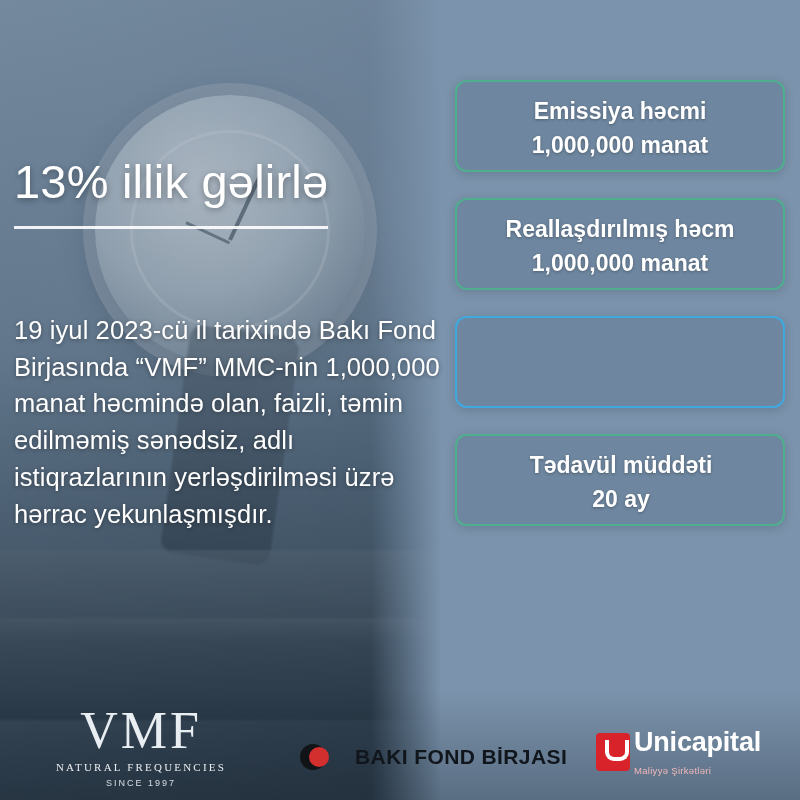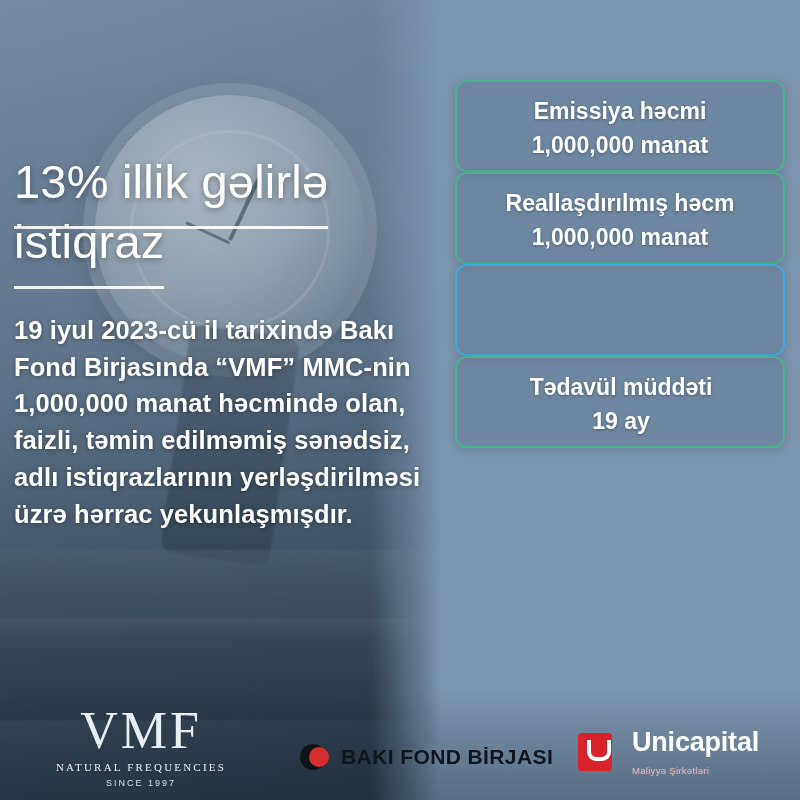--- a/index.html
+++ b/index.html
@@ -111,36 +111,37 @@
     display: inline;
   }
 
   
   .body-text {
     position: absolute;
     left: 14px; top: 312px;
     width: 426px;
     color: #ffffff;
     font-size: 25.5px;
-    font-weight: bold;
+    font-weight: normal;
     line-height: 1.44;
     letter-spacing: 0.1px;
     text-shadow: 0 1px 4px rgba(0,0,0,0.38);
   }
 
   
   .cards {
     position: absolute;
     left: 455px; top: 80px;
     width: 330px;
   }
   .card {
     width: 330px;
     border-radius: 12px;
     background: rgba(96,120,145,0.45);
+    margin-bottom: 26px;
     padding: 16px 10px 18px 10px;
     text-align: center;
     color: #ffffff;
     box-shadow: 0 2px 10px rgba(20,30,45,0.18);
   }
   .card.h-emission { height: 92px; border: 2px solid #4fae8e; }
   .card.h-realized { height: 92px; border: 2px solid #4fae8e; }
   .card.h-rate     { height: 92px; border: 2px solid #3fa9dd; }
   .card.h-term     { height: 92px; border: 2px solid #4fae8e; padding-left: 12px; }
 
@@ -193,21 +194,21 @@
     margin-top: 5px;
     opacity: 0.9;
   }
 
   
   .bfb-logo {
     position: absolute;
     left: 300px; bottom: 30px;
     display: flex;
     align-items: center;
-    gap: 11px;
+    gap: 25px;
   }
   .bfb-mark {
     width: 30px; height: 26px;
     position: relative;
   }
   .bfb-mark .c1 {
     position: absolute; left: 0; top: 0;
     width: 26px; height: 26px;
     border-radius: 50%;
     background: #111417;
@@ -221,24 +222,24 @@
   .bfb-text {
     color: #10161c;
     font-size: 21px;
     font-weight: bold;
     letter-spacing: 0.4px;
   }
 
   
   .uni-logo {
     position: absolute;
-    left: 578px; bottom: 24px;
+    left: 596px; bottom: 24px;
     display: flex;
     align-items: center;
-    gap: 20px;
+    gap: 4px;
   }
   .uni-mark {
     width: 34px; height: 38px;
     background: #d8232a;
     border-radius: 4px;
     position: relative;
   }
   .uni-mark::after {
     content: "";
     position: absolute;
@@ -274,21 +275,20 @@
     <div class="photo-hand-b"></div>
     <div class="photo-strap"></div>
     <div class="photo-book-edge"></div>
     <div class="photo-book"></div>
     <div class="photo-overlay"></div>
     <div class="photo-right-fade"></div>
   </div>
 
   <div class="headline">
     <span>13% illik gəlirlə</span><br>
-    <span>istiqraz</span>
   </div>
 
   <div class="body-text">19 iyul 2023-cü il tarixində Bakı Fond Birjasında “VMF” MMC-nin 1,000,000  manat həcmində olan, faizli, təmin edilməmiş sənədsiz, adlı istiqrazlarının yerləşdirilməsi üzrə hərrac yekunlaşmışdır.</div>
 
   <div class="cards">
 
     <div class="card h-emission">
       <div class="card-title">Emissiya həcmi</div>
       <div class="card-value">1,000,000 manat</div>
     </div>
@@ -296,21 +296,21 @@
     <div class="card h-realized">
       <div class="card-title">Reallaşdırılmış həcm</div>
       <div class="card-value">1,000,000 manat</div>
     </div>
 
     <div class="card h-rate">
     </div>
 
     <div class="card h-term">
       <div class="card-title">Tədavül müddəti</div>
-      <div class="card-value">19 ay</div>
+      <div class="card-value">20 ay</div>
     </div>
 
   </div>
 
   <div class="footer">
 
     <div class="vmf-logo">
       <div class="vmf-mark">VMF</div>
       <div class="vmf-sub">NATURAL FREQUENCIES</div>
       <div class="vmf-since">SINCE 1997</div>

